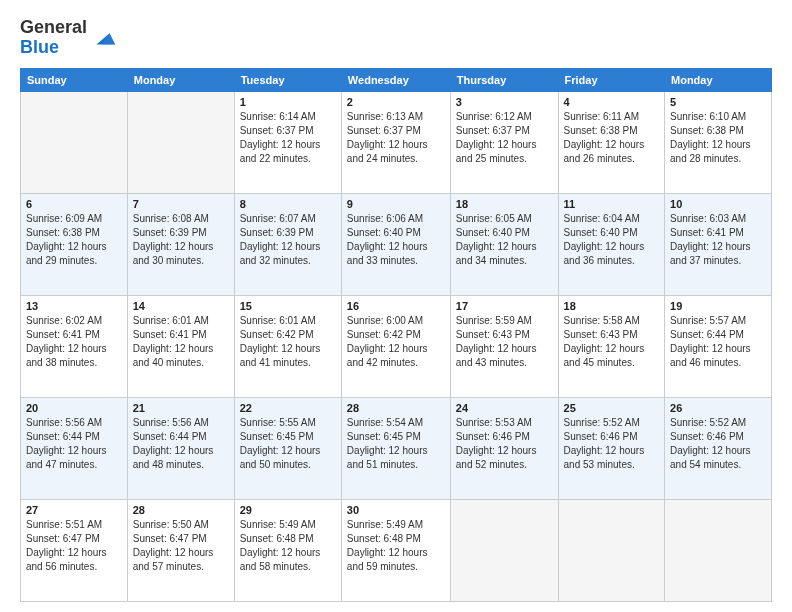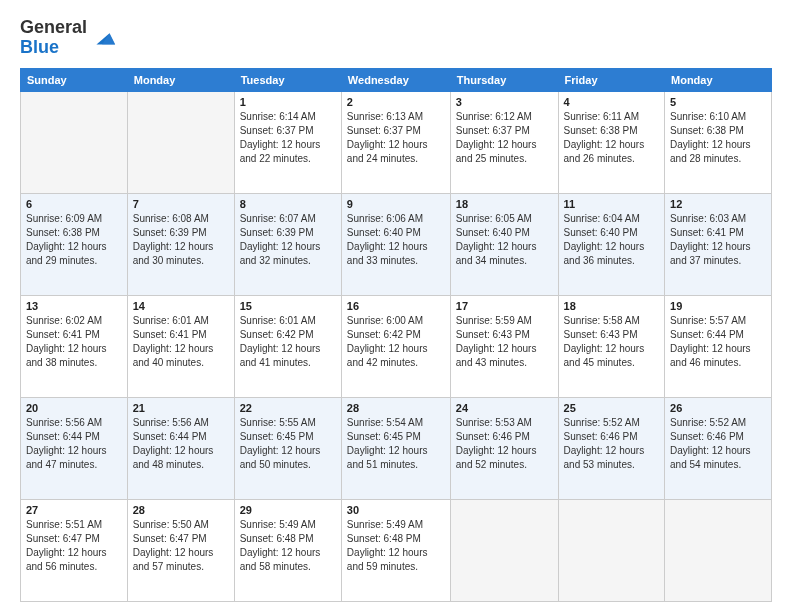--- a/index.html
+++ b/index.html
@@ -174,21 +174,21 @@
           </td>
           <td>
             <div class="day-num">18</div>
             <div class="day-info">Sunrise: 6:05 AM<br>Sunset: 6:40 PM<br>Daylight: 12 hours and 34 minutes.</div>
           </td>
           <td>
             <div class="day-num">11</div>
             <div class="day-info">Sunrise: 6:04 AM<br>Sunset: 6:40 PM<br>Daylight: 12 hours and 36 minutes.</div>
           </td>
           <td>
-            <div class="day-num">12</div>
+            <div class="day-num">10</div>
             <div class="day-info">Sunrise: 6:03 AM<br>Sunset: 6:41 PM<br>Daylight: 12 hours and 37 minutes.</div>
           </td>
         </tr>
         <tr>
           <td>
             <div class="day-num">13</div>
             <div class="day-info">Sunrise: 6:02 AM<br>Sunset: 6:41 PM<br>Daylight: 12 hours and 38 minutes.</div>
           </td>
           <td>
             <div class="day-num">14</div>

